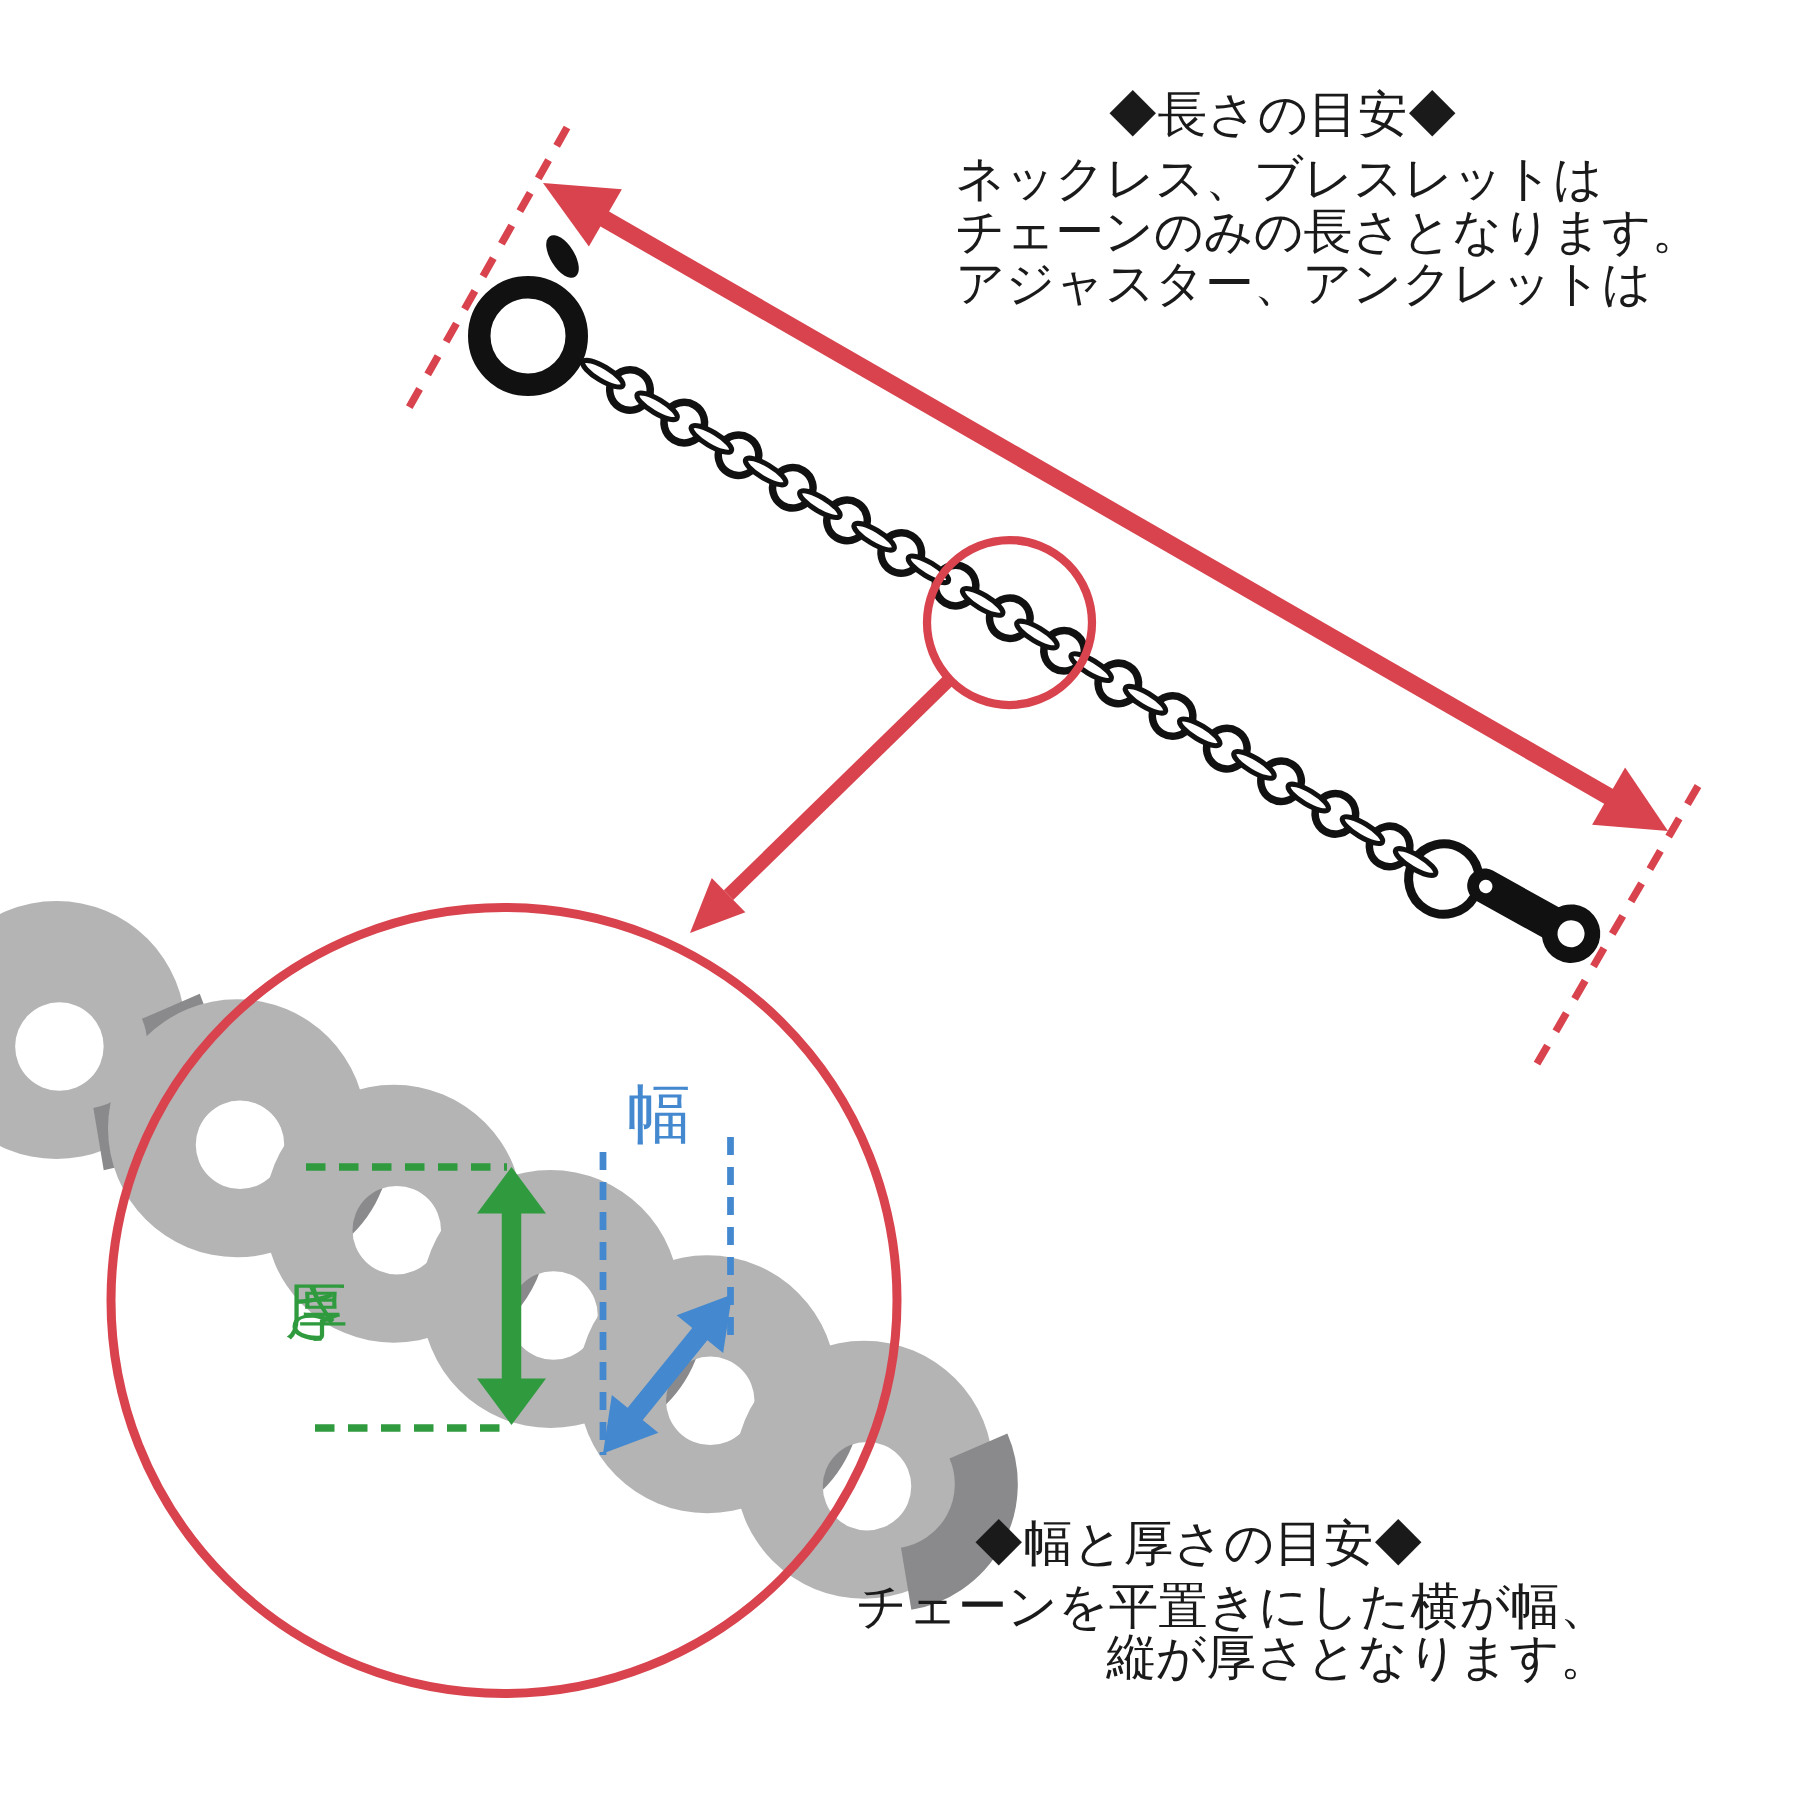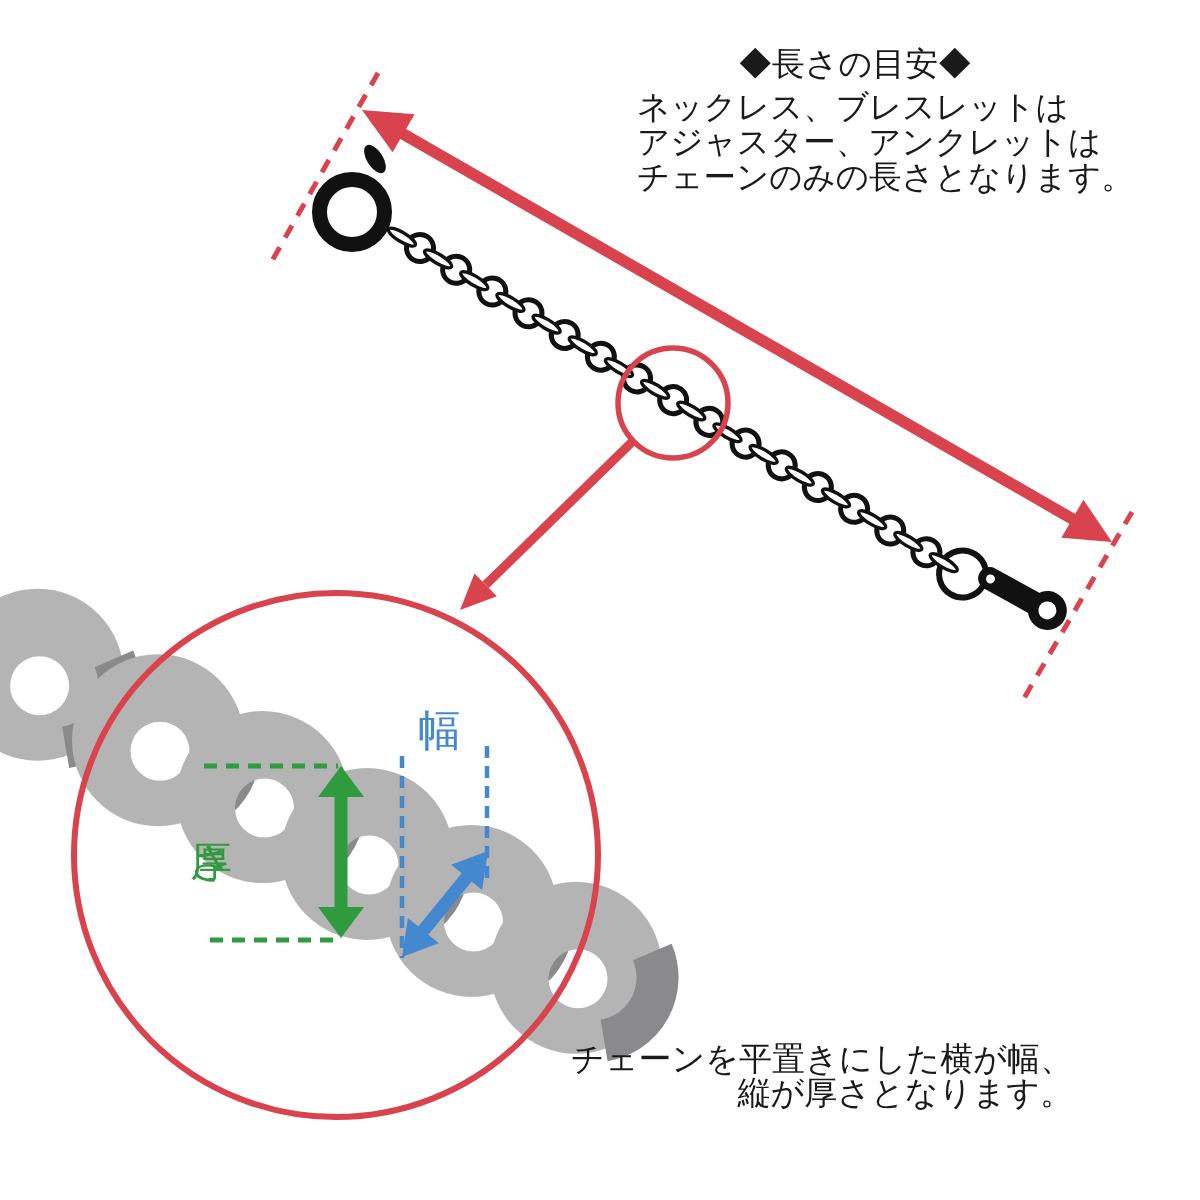--- a/index.html
+++ b/index.html
@@ -1,18 +1,18 @@
 <!DOCTYPE html>
 <html><head>
 <meta charset="utf-8">
 <style>
   html,body{margin:0;padding:0;}
   body{width:1200px;height:1200px;background:#ffffff;position:relative;overflow:hidden;
        font-family:"Liberation Sans",sans-serif;color:#1a1a1a;}
-  #stage{position:absolute;inset:0;}
+  #stage{position:absolute;inset:0;margin-top:12px;}
   svg{position:absolute;left:0;top:0;}
   .txt{position:absolute;white-space:nowrap;}
   .title{font-size:33px;text-align:center;}
   .body1{left:637px;top:92px;font-size:32.5px;line-height:35px;font-family:Liberation Mono, monospace;}
   .t1{left:600px;top:42px;width:510px;}
   .t2{left:560px;top:995px;width:478px;}
   .body2{left:571px;top:1042px;font-size:33px;line-height:34px;text-align:right;}
   .thick-label{left:188px;top:811px;font-size:42px;line-height:46px;color:#2f9b3e;
                writing-mode:vertical-rl;text-orientation:upright;letter-spacing:4px;}
   .width-label{left:418px;top:702px;font-size:43px;color:#4489cf;}
@@ -121,24 +121,25 @@
       <line x1="420.9" y1="933.7" x2="469.1" y2="874.3" stroke="currentColor" stroke-width="13"></line>
       <polygon points="402,957 438.9,943.2 407.9,918" fill="currentColor"></polygon>
       <polygon points="488,851 482.1,890 451.1,864.8" fill="currentColor"></polygon>
     </g>
   </g>
 </svg>
 
 <div class="txt t1 title">◆長さの目安◆</div>
 <div class="txt body1">
   <div>ネックレス、ブレスレットは</div>
+  <div>チェーンのみの長さとなります。</div>
   <div>アジャスター、アンクレットは</div>
-  <div>チェーンのみの長さとなります。</div>
 </div>
 
+<div class="txt t2 title">◆幅と厚さの目安◆</div>
 <div class="txt body2">
   <div>チェーンを平置きにした横が幅、</div>
   <div>縦が厚さとなります。</div>
 </div>
 
 <div class="txt thick-label">厚さ</div>
 <div class="txt width-label">幅</div>
 
 </div>
 

